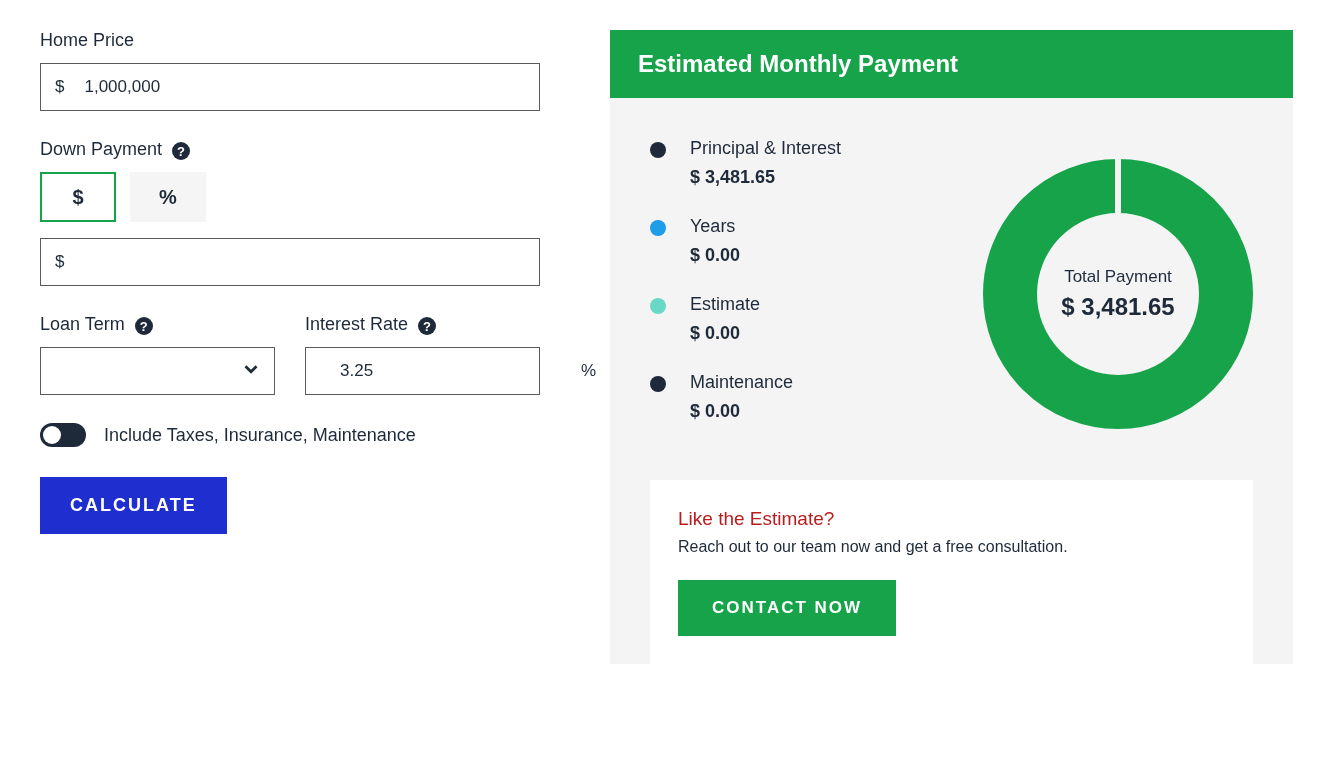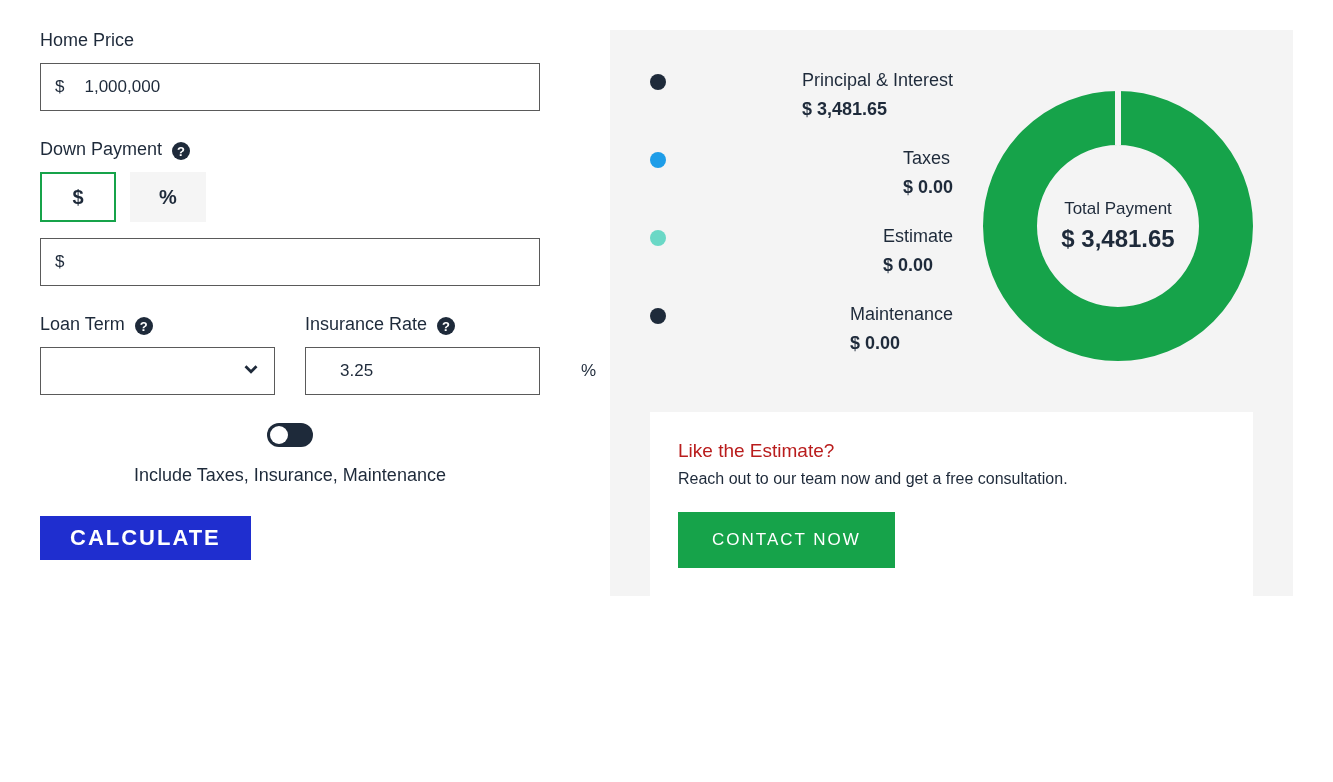--- a/index.html
+++ b/index.html
@@ -108,21 +108,20 @@
       right: 12px;
       top: 50%;
       transform: translateY(-50%);
       pointer-events: none;
     }
     .switch-row {
       display: flex;
       align-items: center;
       gap: 18px;
       margin-bottom: 30px;
-      flex-direction: column;
     }
     .switch {
       width: 46px;
       height: 24px;
       background: #1e2a3a;
       border-radius: 12px;
       position: relative;
       cursor: pointer;
     }
     .switch .knob {
@@ -135,22 +134,22 @@
       left: 3px;
     }
     .switch-label {
       font-size: 18px;
       color: #1e2a3a;
     }
     .calc-btn {
       background: #1f2ecf;
       color: #fff;
       border: none;
-      padding: 9px 30px;
-      font-size: 22px;
+      padding: 18px 30px;
+      font-size: 18px;
       font-weight: bold;
       letter-spacing: 2px;
       cursor: pointer;
     }
     
     .panel {
       background: #f4f4f4;
     }
     .panel-header {
       background: #16a34a;
@@ -164,21 +163,20 @@
       display: flex;
       gap: 30px;
     }
     .breakdown {
       flex: 1;
     }
     .b-item {
       display: flex;
       gap: 24px;
       margin-bottom: 28px;
-      justify-content: space-between;
     }
     .dot {
       width: 16px;
       height: 16px;
       border-radius: 50%;
       margin-top: 4px;
       flex-shrink: 0;
     }
     .b-label {
       font-size: 18px;
@@ -226,21 +224,21 @@
       font-size: 16px;
       color: #1e2a3a;
       margin-bottom: 24px;
     }
     .contact-btn {
       background: #16a34a;
       color: #fff;
       border: none;
       padding: 18px 34px;
       font-size: 17px;
-      font-weight: normal;
+      font-weight: bold;
       letter-spacing: 2px;
       cursor: pointer;
     }
   </style>
 </head>
 <body>
 
 <div class="container">
 
   <div class="left-col">
@@ -281,21 +279,21 @@
         <div class="input-box select-box">
           <span class="chevron">
             <svg width="22" height="22" viewBox="0 0 24 24" fill="none" stroke="#1e2a3a" stroke-width="3">
                 <polyline points="6 9 12 15 18 9"></polyline>
               </svg>
           </span>
         </div>
       </div>
       <div>
         <div class="label-row">
-          <span class="field-label">Insurance Rate</span>
+          <span class="field-label">Interest Rate</span>
           <span class="help-icon">?</span>
         </div>
         <div class="input-box">
           <input type="text" value="3.25" style="">
           <span class="suffix">%</span>
         </div>
       </div>
     </div>
 
     
@@ -305,34 +303,35 @@
       </div>
       <span class="switch-label">Include Taxes, Insurance, Maintenance</span>
     </div>
 
     
     <button class="calc-btn">CALCULATE</button>
   </div>
 
   <div class="right-col">
     <div class="panel">
+      <div class="panel-header">Estimated Monthly Payment</div>
       <div class="panel-body">
         <div class="breakdown">
 
         <div class="b-item">
     <div class="dot" style="background:#1e2a3a"></div>
     <div>
       <div class="b-label">Principal &amp; Interest</div>
       <div class="b-value">$ 3,481.65</div>
     </div>
             </div>
             <div class="b-item">
     <div class="dot" style="background:#1e9de8"></div>
     <div>
-      <div class="b-label">Taxes</div>
+      <div class="b-label">Years</div>
       <div class="b-value">$ 0.00</div>
     </div>
             </div>
             <div class="b-item">
     <div class="dot" style="background:#6ad8c6"></div>
     <div>
       <div class="b-label">Estimate</div>
       <div class="b-value">$ 0.00</div>
     </div>
             </div>

